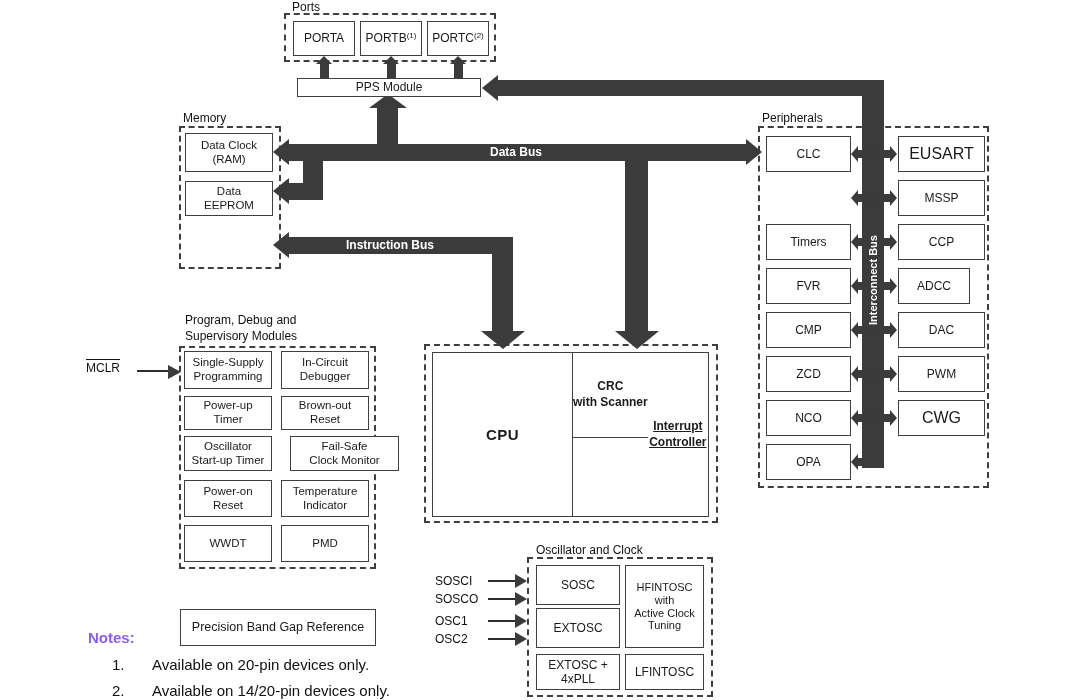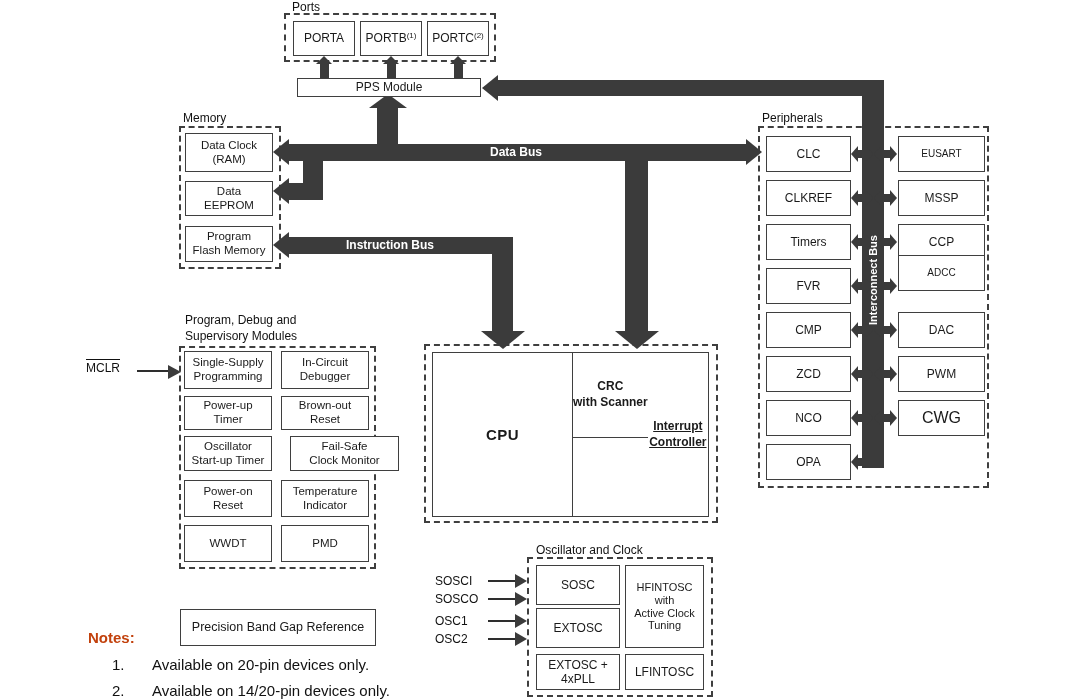--- a/index.html
+++ b/index.html
@@ -35,21 +35,21 @@
   .cpu-right { flex:1; display:flex; flex-direction:row; }
   .cpu-cell  { display:flex; align-items:center; justify-content:center; text-align:center;
                font-weight:bold; font-size:12px; line-height:1.3; white-space:pre-line; }
   .cpu-crc   { height:85px; border-bottom:1.5px solid #3f3f3f; }
   .cpu-int   { flex:1;text-decoration:underline; }
 
   .nw { white-space:nowrap; }
   .sup { font-size:8px; position:relative; top:-4px; }
   .over { border-top:1.2px solid #111; padding-top:1px; }
   .siglabel { position:absolute; font-size:12px; z-index:2; color:#111; }
-  .noteshead { position:absolute; font-size:15px; font-weight:bold; z-index:2; color:#c2410c; }
+  .noteshead { position:absolute; font-size:15px; font-weight:bold; z-index:2; color:#8b5cf6; }
   .notetext  { position:absolute; font-size:15px; z-index:2; color:#111; }
 </style>
 </head>
 <body>
 
 <div class="canvas">
 
   <div class="bar" style="left:862px;top:80px;width:22px;height:388px"></div>
   <div class="bar" style="left:498px;top:80px;width:386px;height:16px"></div>
   <div class="tri tl" style="left:482px;top:75px;border-width:13px 16px 13px 0"></div>
@@ -91,22 +91,20 @@
   <div class="bar" style="left:454px;top:62px;width:9px;height:16px"></div>
 
   <div class="box" style="left:297px;top:78px;width:184px;height:19px;font-size:12px">PPS Module</div>
 
   <div class="glabel" style="left:183px;top:111px">Memory</div>
   <div class="dashed" style="left:179px;top:126px;width:102px;height:143px"></div>
   <div class="box" style="left:185px;top:133px;width:88px;height:39px">Data Clock
 (RAM)</div>
   <div class="box" style="left:185px;top:181px;width:88px;height:35px">Data
 EEPROM</div>
-  <div class="box" style="left:185px;top:226px;width:88px;height:36px">Program
-Flash Memory</div>
 
   <div class="glabel" style="left:185px;top:313px">Program, Debug and
 Supervisory Modules</div>
   <div class="dashed" style="left:179px;top:346px;width:197px;height:223px"></div>
   <div class="box" style="left:184px;top:351px;width:88px;height:38px">Single-Supply
 Programming</div>
   <div class="box" style="left:281px;top:351px;width:88px;height:38px">In-Circuit
 Debugger</div>
   <div class="box" style="left:184px;top:396px;width:88px;height:34px">Power-up
 Timer</div>
@@ -137,32 +135,31 @@
 with Scanner</div>
       <div class="cpu-cell cpu-int">Interrupt
 Controller</div>
     </div>
   </div>
 
   <div class="glabel" style="left:762px;top:111px">Peripherals</div>
   <div class="dashed" style="left:758px;top:126px;width:231px;height:362px"></div>
 
   <div class="box" style="left:766px;top:136px;width:85px;height:36px;font-size:12px">CLC</div>
-  <div class="box" style="left:766px;top:180px;width:85px;height:36px;font-size:12px">CLKREF</div>
   <div class="box" style="left:766px;top:224px;width:85px;height:36px;font-size:12px">Timers</div>
   <div class="box" style="left:766px;top:268px;width:85px;height:36px;font-size:12px">FVR</div>
   <div class="box" style="left:766px;top:312px;width:85px;height:36px;font-size:12px">CMP</div>
   <div class="box" style="left:766px;top:356px;width:85px;height:36px;font-size:12px">ZCD</div>
   <div class="box" style="left:766px;top:400px;width:85px;height:36px;font-size:12px">NCO</div>
   <div class="box" style="left:766px;top:444px;width:85px;height:36px;font-size:12px">OPA</div>
 
-  <div class="box" style="left:898px;top:136px;width:87px;height:36px;font-size:10px">EUSART</div>
+  <div class="box" style="left:898px;top:136px;width:87px;height:36px;font-size:16px">EUSART</div>
   <div class="box" style="left:898px;top:180px;width:87px;height:36px;font-size:12px">MSSP</div>
   <div class="box" style="left:898px;top:224px;width:87px;height:36px;font-size:12px">CCP</div>
-  <div class="box" style="left:898px;top:255px;width:87px;height:36px;font-size:10px">ADCC</div>
+  <div class="box" style="left:898px;top:268px;width:72px;height:36px;font-size:12px">ADCC</div>
   <div class="box" style="left:898px;top:312px;width:87px;height:36px;font-size:12px">DAC</div>
   <div class="box" style="left:898px;top:356px;width:87px;height:36px;font-size:12px">PWM</div>
   <div class="box" style="left:898px;top:400px;width:87px;height:36px;font-size:16px">CWG</div>
 
   <div class="dar" style="left:858px;top:150px;width:8px"></div>
   <div class="dar" style="left:858px;top:194px;width:8px"></div>
   <div class="dar" style="left:858px;top:238px;width:8px"></div>
   <div class="dar" style="left:858px;top:282px;width:8px"></div>
   <div class="dar" style="left:858px;top:326px;width:8px"></div>
   <div class="dar" style="left:858px;top:370px;width:8px"></div>

